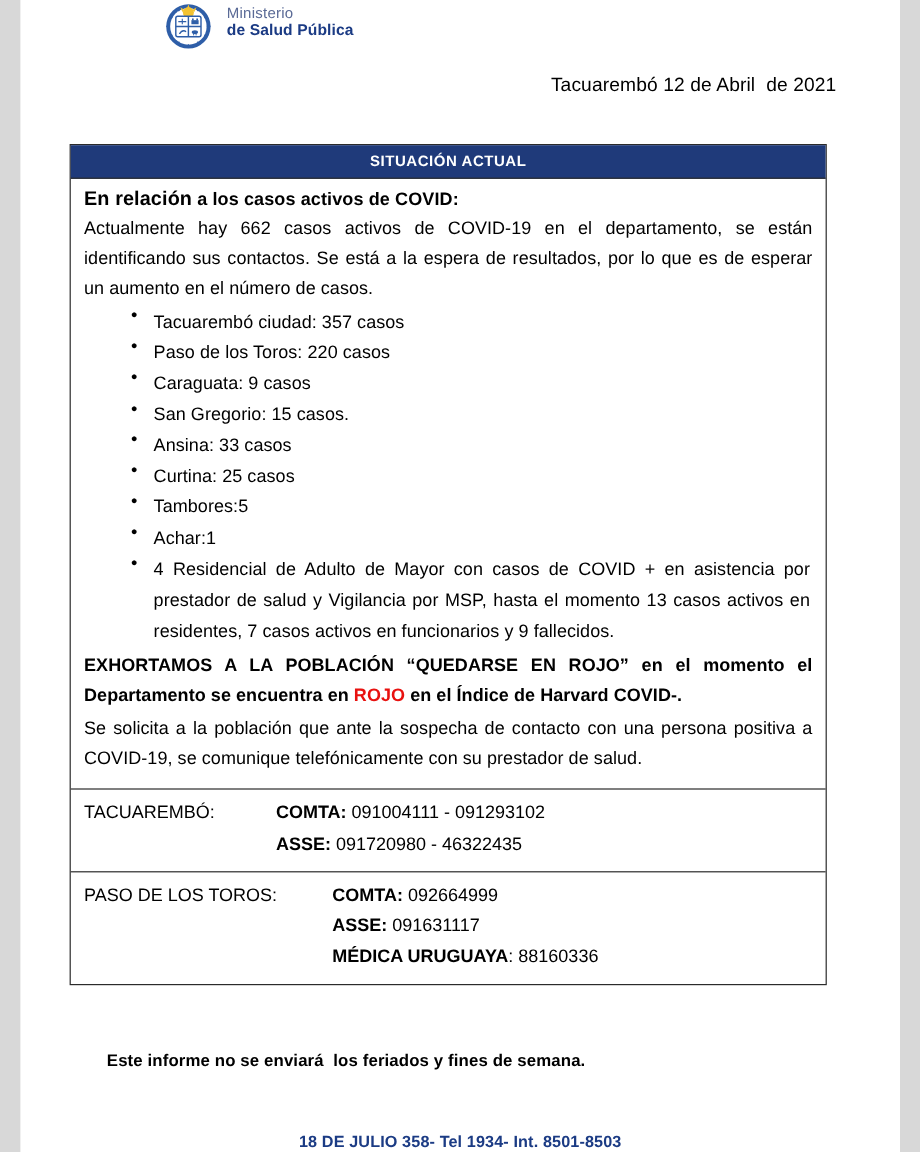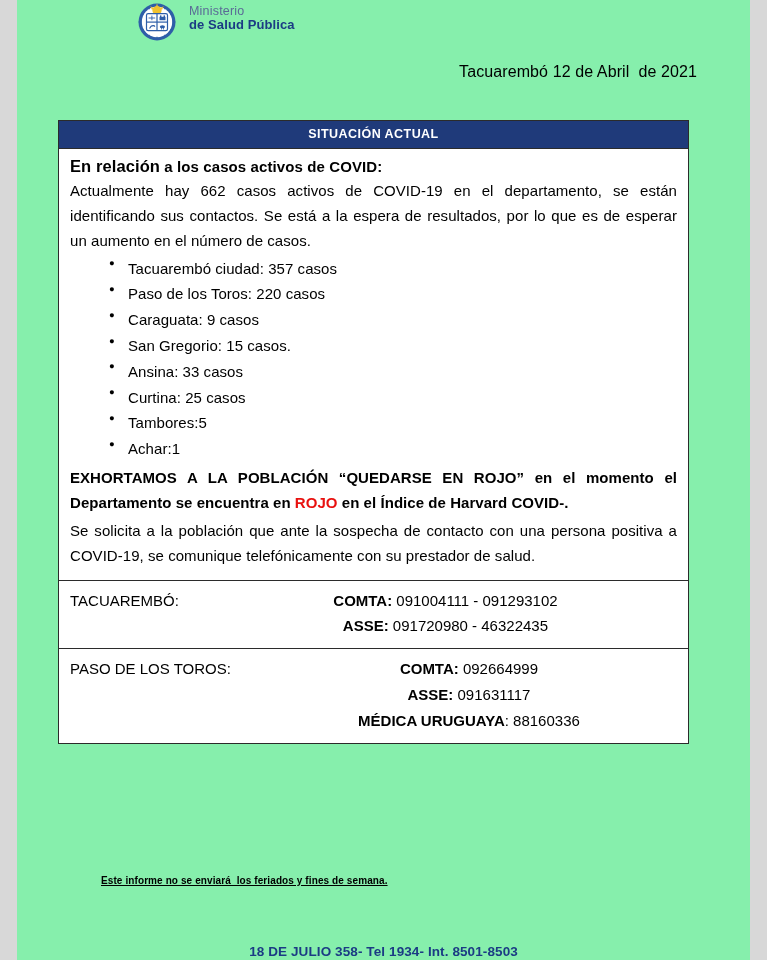--- a/index.html
+++ b/index.html
@@ -13,21 +13,21 @@
     overflow: hidden;
     font-family: "Liberation Sans", sans-serif;
     color: #000;
   }
   .page {
     position: absolute;
     left: 17px;
     top: 0;
     width: 733px;
     height: 960px;
-    background: #86efac;
+    background: #ffffff;
     overflow: hidden;
   }
 
   
   .header {
     position: absolute;
     left: 0;
     top: 0;
     width: 733px;
     height: 46px;
@@ -150,40 +150,38 @@
   }
 
   
   .contact-row {
     font-size: 15px;
     line-height: 1.72;
   }
   .contact-grid {
     display: grid;
     grid-template-columns: max-content 1fr;
-    column-gap: 12px;
-    text-align: center;
+    column-gap: 28px;
   }
   .contact-list > div {
     white-space: pre;
   }
   .contact-list .lab {
     font-weight: bold;
   }
   .tacu-indent { padding-left: 23px; }
   .pdlt-indent { padding-left: 18px; }
 
   
   .footer-note {
     position: absolute;
-    left: 84px;
+    left: 72px;
     top: 875px;
-    font-size: 10px;
-    font-weight: bold;
-    text-decoration: underline;
+    font-size: 14px;
+    font-weight: bold;
     letter-spacing: .1px;
     white-space: pre;
   }
   .footer-address {
     position: absolute;
     left: 0;
     top: 944px;
     width: 733px;
     text-align: center;
     font-size: 13.5px;
@@ -265,20 +263,21 @@
 
       <ul class="cases">
         <li>Tacuarembó ciudad: 357 casos</li>
         <li>Paso de los Toros: 220 casos</li>
         <li>Caraguata: 9 casos</li>
         <li>San Gregorio: 15 casos.</li>
         <li>Ansina: 33 casos</li>
         <li>Curtina: 25 casos</li>
         <li>Tambores:5</li>
         <li>Achar:1</li>
+        <li class="multi">4 Residencial de Adulto de Mayor con casos de COVID + en asistencia por prestador de salud y Vigilancia por MSP, hasta el momento 13 casos activos en residentes, 7 casos activos en funcionarios y 9 fallecidos.</li>
       </ul>
 
       <p class="bold-block"><span>EXHORTAMOS A LA POBLACIÓN “QUEDARSE EN ROJO”  en el momento el Departamento se encuentra en </span><span class="red">ROJO</span><span> en el Índice de Harvard COVID-.</span></p>
 
       <p class="body-text">Se solicita a la población que ante la sospecha de contacto con una persona positiva a COVID-19, se comunique telefónicamente con su prestador de salud.</p>
     </div>
 
     <div class="cell">
       <div class="contact-grid">
         <div class="loc contact-row">TACUAREMBÓ:</div>

